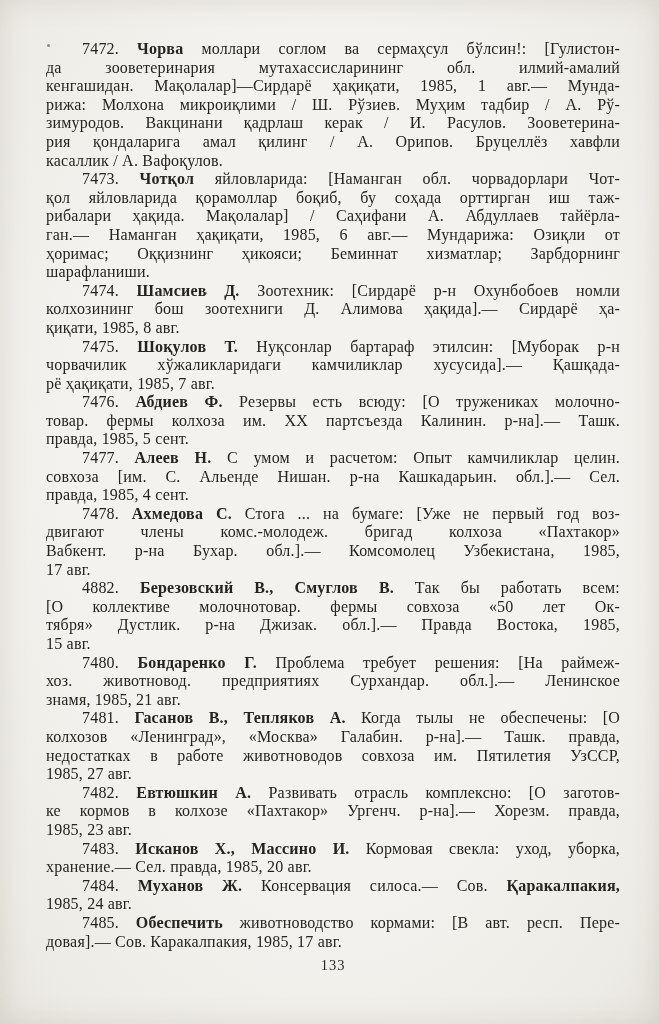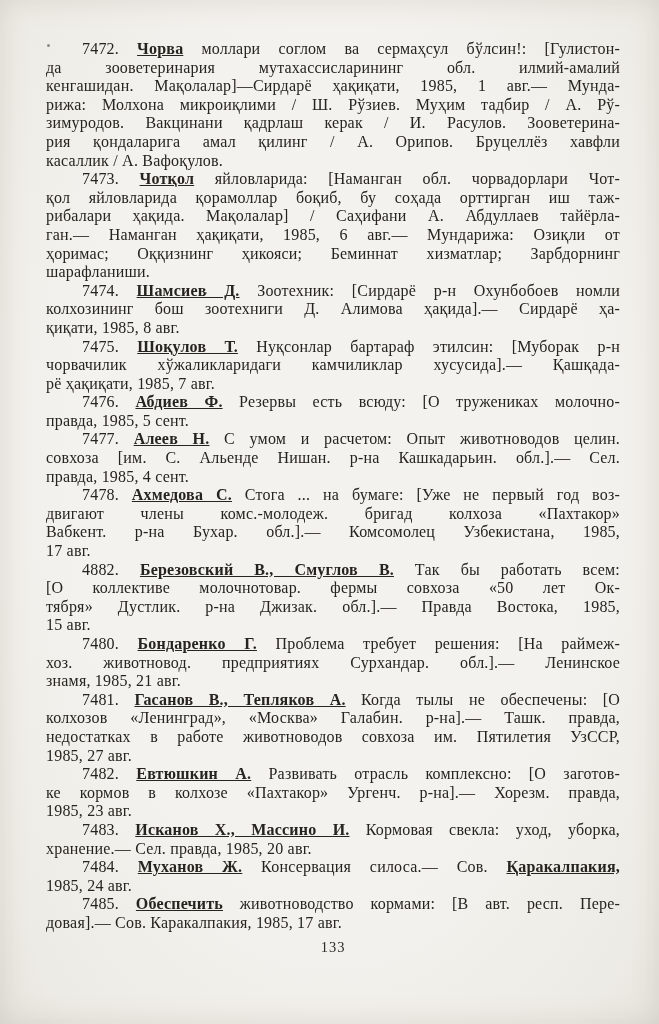--- a/index.html
+++ b/index.html
@@ -24,21 +24,21 @@
     letter-spacing: 0.2px;
   }
   .entry { margin: 0; }
   .line {
     text-align: justify;
     text-align-last: justify;
     min-height: 18.6px;
   }
   .line.first { text-indent: 36px; }
   .line.last { text-align-last: left; }
-  .line b { font-weight: 700; text-decoration: underline; }
+  .line b { font-weight: 700; }
   .page-number {
     margin-top: 5px;
     text-align: left;
     text-align-last: center;
     font-size: 14.5px;
     letter-spacing: 1px;
     color: #2e2c27;
   }
   .speck {
     position: absolute;
@@ -79,24 +79,25 @@
           <div class="line"><span>колхозининг бош зоотехниги Д. Алимова ҳақида].— Сирдарё ҳа-</span></div>
           <div class="line last"><span>қиқати, 1985, 8 авг.</span></div>
         </div>
         <div class="entry">
           <div class="line first"><span>7475. </span><b>Шоқулов Т.</b><span> Нуқсонлар бартараф этилсин: [Муборак р-н</span></div>
           <div class="line"><span>чорвачилик хўжаликларидаги камчиликлар хусусида].— Қашқада-</span></div>
           <div class="line last"><span>рё ҳақиқати, 1985, 7 авг.</span></div>
         </div>
         <div class="entry">
           <div class="line first"><span>7476. </span><b>Абдиев Ф.</b><span> Резервы есть всюду: [О тружениках молочно-</span></div>
+          <div class="line"><span>товар. фермы колхоза им. XX партсъезда Калинин. р-на].— Ташк.</span></div>
           <div class="line last"><span>правда, 1985, 5 сент.</span></div>
         </div>
         <div class="entry">
-          <div class="line first"><span>7477. </span><b>Алеев Н.</b><span> С умом и расчетом: Опыт животноводов целин.</span></div>
+          <div class="line first"><span>7477. </span><b>Алеев Н.</b><span> С умом и расчетом: Опыт камчиликлар целин.</span></div>
           <div class="line"><span>совхоза [им. С. Альенде Нишан. р-на Кашкадарьин. обл.].— Сел.</span></div>
           <div class="line last"><span>правда, 1985, 4 сент.</span></div>
         </div>
         <div class="entry">
           <div class="line first"><span>7478. </span><b>Ахмедова С.</b><span> Стога ... на бумаге: [Уже не первый год воз-</span></div>
           <div class="line"><span>двигают члены комс.-молодеж. бригад колхоза «Пахтакор»</span></div>
           <div class="line"><span>Вабкент. р-на Бухар. обл.].— Комсомолец Узбекистана, 1985,</span></div>
           <div class="line last"><span>17 авг.</span></div>
         </div>
         <div class="entry">

